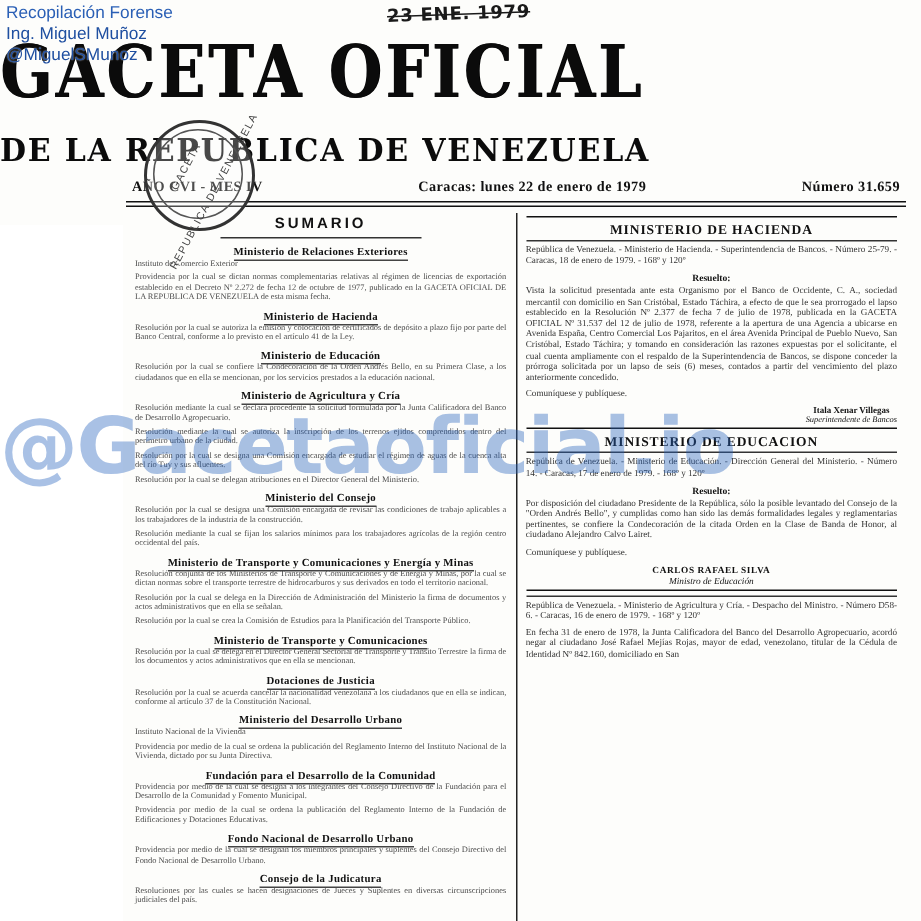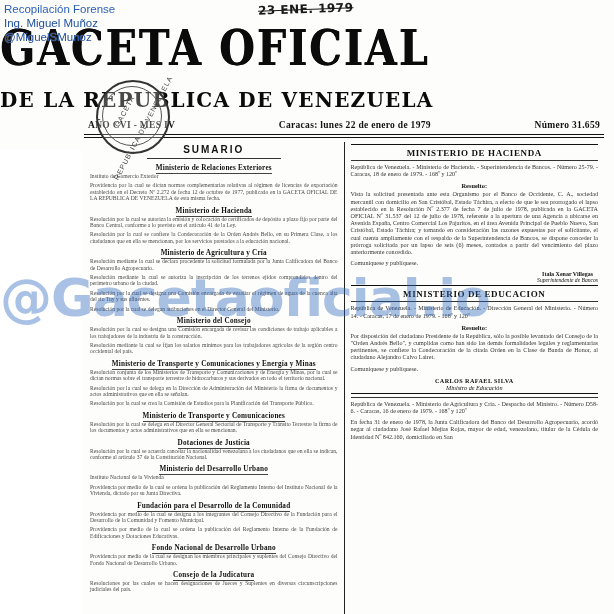--- a/index.html
+++ b/index.html
@@ -271,20 +271,21 @@
 
     <div class="col colL">
       <div class="sumario-title">SUMARIO</div>
       <div class="sumario-rule"></div>
       <div id="summary-sections">
           <div class="ministry"><span class="ul">Ministerio de Relaciones Exteriores</span></div>
           <p class="entry blur">Instituto de Comercio Exterior</p>
           <p class="entry blur">Providencia por la cual se dictan normas complementarias relativas al régimen de licencias de exportación establecido en el Decreto Nº 2.272 de fecha 12 de octubre de 1977, publicado en la GACETA OFICIAL DE LA REPUBLICA DE VENEZUELA de esta misma fecha.</p>
           <div class="ministry"><span class="ul">Ministerio de Hacienda</span></div>
           <p class="entry blur">Resolución por la cual se autoriza la emisión y colocación de certificados de depósito a plazo fijo por parte del Banco Central, conforme a lo previsto en el artículo 41 de la Ley.</p>
+          <div class="ministry"><span class="ul">Ministerio de Educación</span></div>
           <p class="entry blur">Resolución por la cual se confiere la Condecoración de la Orden Andrés Bello, en su Primera Clase, a los ciudadanos que en ella se mencionan, por los servicios prestados a la educación nacional.</p>
           <div class="ministry"><span class="ul">Ministerio de Agricultura y Cría</span></div>
           <p class="entry blur">Resolución mediante la cual se declara procedente la solicitud formulada por la Junta Calificadora del Banco de Desarrollo Agropecuario.</p>
           <p class="entry blur">Resolución mediante la cual se autoriza la inscripción de los terrenos ejidos comprendidos dentro del perímetro urbano de la ciudad.</p>
           <p class="entry blur">Resolución por la cual se designa una Comisión encargada de estudiar el régimen de aguas de la cuenca alta del río Tuy y sus afluentes.</p>
           <p class="entry blur">Resolución por la cual se delegan atribuciones en el Director General del Ministerio.</p>
           <div class="ministry"><span class="ul">Ministerio del Consejo</span></div>
           <p class="entry blur">Resolución por la cual se designa una Comisión encargada de revisar las condiciones de trabajo aplicables a los trabajadores de la industria de la construcción.</p>
           <p class="entry blur">Resolución mediante la cual se fijan los salarios mínimos para los trabajadores agrícolas de la región centro occidental del país.</p>
           <div class="ministry"><span class="ul">Ministerio de Transporte y Comunicaciones y Energía y Minas</span></div>

